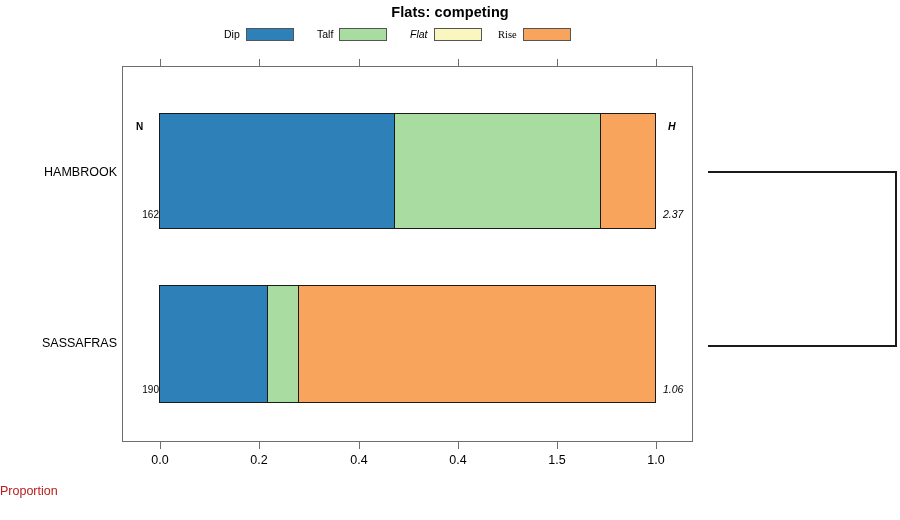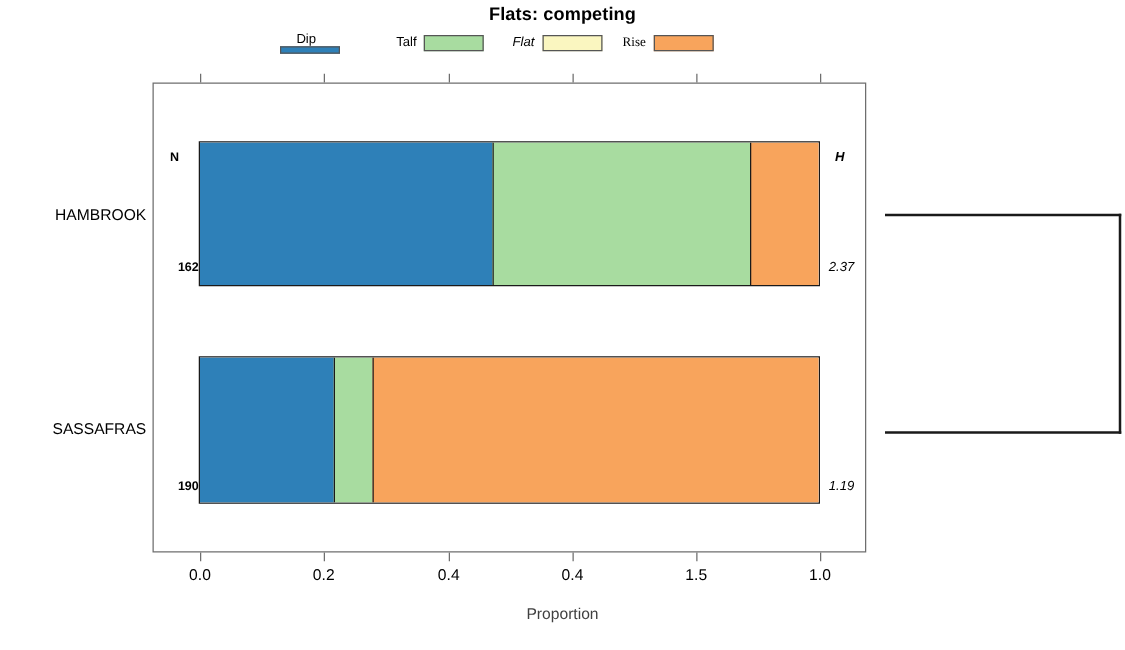--- a/index.html
+++ b/index.html
@@ -16,57 +16,57 @@
     font-size:14.5px;font-weight:bold;letter-spacing:.1px;
   }
 
   
   .legend{
     position:absolute;left:224px;top:25px;width:360px;height:18px;
   }
   .legend-item{position:absolute;top:0;height:18px;display:flex;align-items:center;}
   .legend-label{font-size:10.5px;margin-right:6px;color:#000;white-space:nowrap;}
   .legend-swatch{width:48px;height:13px;border:1px solid #555;box-sizing:border-box;}
-  .li0{left:0px;flex-direction:column;} .li1{left:93px;text-align:center;} .li2{left:186px;font-style:italic;} .li3{left:274px;font-family:Liberation Serif, serif;}
+  .li0{left:0px;} .li1{left:93px;text-align:center;} .li2{left:186px;font-style:italic;} .li3{left:274px;font-family:Liberation Serif, serif;}
 
   
   .plot-frame{
     position:absolute;left:122px;top:66px;width:571px;height:376px;
     border:1px solid #6e6e6e;box-sizing:border-box;background:#fff;
   }
   .tick-top,.tick-bottom{
     position:absolute;width:1px;background:#6e6e6e;
   }
   .tick-top{top:59px;height:7px;}
   .tick-bottom{top:442px;height:7px;}
 
   .tick-label{
     position:absolute;top:453px;font-size:12.5px;text-align:center;
     width:40px;margin-left:-20px;color:#000;
   }
   .axis-title{
-    position:absolute;top:484px;left:0;width:900px;text-align:center;
-    font-size:12.5px;color:#404040;
+    position:absolute;top:484px;left:0;width:900px;text-align:left;
+    font-size:12.5px;color:#b91c1c;
   }
 
   
   .row-label{
     position:absolute;font-size:12.5px;color:#000;text-align:right;
     width:105px;left:12px;
   }
 
   .bar{
     position:absolute;border:1.6px solid #1a1a1a;box-sizing:border-box;
     display:flex;overflow:hidden;
   }
   .seg{height:100%;box-sizing:border-box;}
   .seg + .seg{border-left:1.6px solid #1a1a1a;}
 
   .n-head{position:absolute;font-size:10px;font-weight:bold;color:#000;}
-  .n-val{position:absolute;font-size:10px;color:#000;text-align:right;width:28px;font-weight:bold;}
+  .n-val{position:absolute;font-size:10px;color:#000;text-align:right;width:28px;}
   .h-head{position:absolute;font-size:10.5px;font-weight:bold;font-style:italic;color:#000;}
   .h-val{position:absolute;font-size:10.5px;font-style:italic;color:#000;}
 
   
   .dendro{position:absolute;left:705px;top:160px;width:195px;height:200px;}
   .dl{position:absolute;background:#1a1a1a;}
 </style>
 </head>
 <body>
 
@@ -127,21 +127,21 @@
 
   <div class="bar" style="left:159px;top:113px;width:497px;height:116px;">
     <div class="seg" style="width:47.2%;background:#2E80B8;"></div>
     <div class="seg" style="width:41.7%;background:#A8DCA0;"></div>
     <div class="seg" style="width:11.1%;background:#F8A45C;"></div>
   </div>
 
   <div class="row-label" style="top:336px">SASSAFRAS</div>
 
   <div class="n-val" style="left:131px;top:384px">190</div>
-  <div class="h-val" style="left:663px;top:383px">1.19</div>
+  <div class="h-val" style="left:663px;top:383px">1.06</div>
 
   <div class="bar" style="left:159px;top:285px;width:497px;height:118px;">
     <div class="seg" style="width:21.6%;background:#2E80B8;"></div>
     <div class="seg" style="width:6.3%;background:#A8DCA0;"></div>
     <div class="seg" style="width:72.1%;background:#F8A45C;"></div>
   </div>
 
   <div class="dendro">
     <div class="dl" style="left:3px;top:11px;width:189px;height:1.6px;"></div>
     <div class="dl" style="left:3px;top:185px;width:189px;height:1.6px;"></div>

